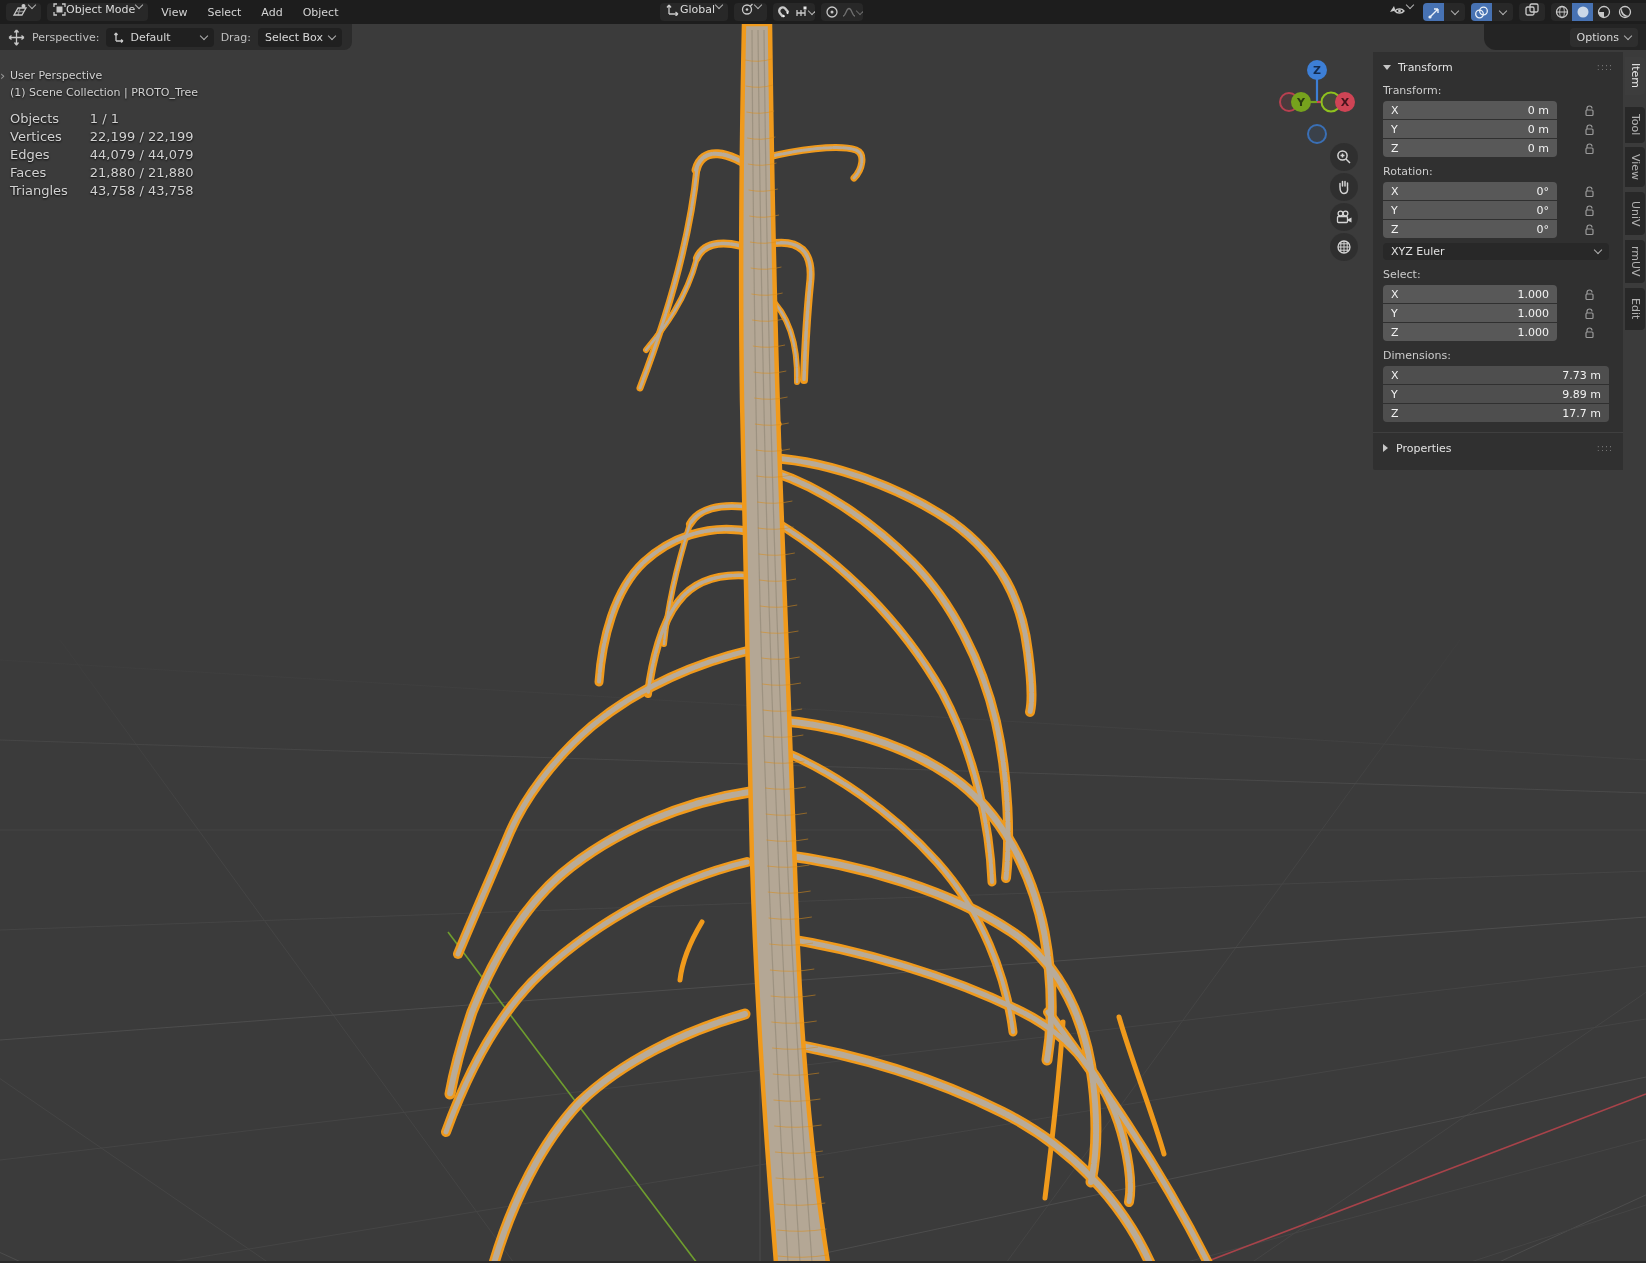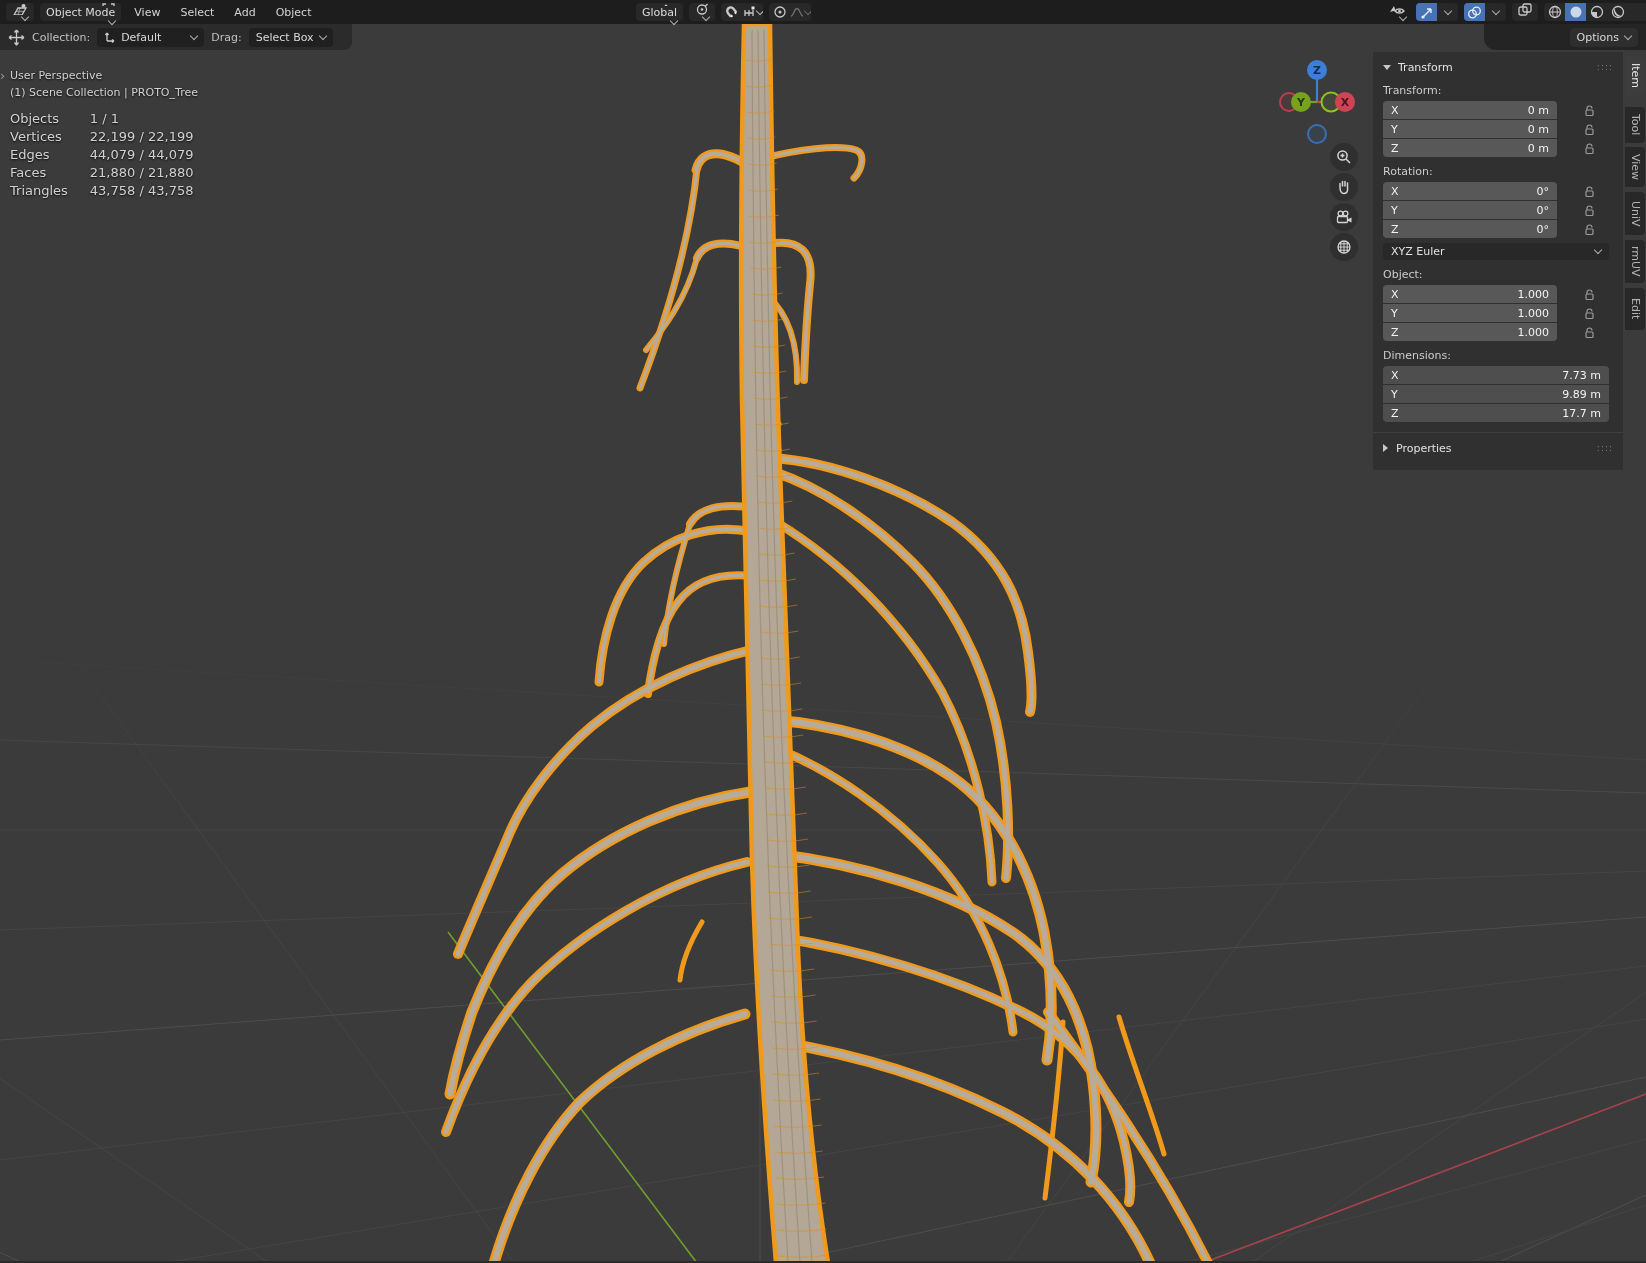--- a/index.html
+++ b/index.html
@@ -11,22 +11,22 @@
   #viewport{left:0;top:0;width:1646px;height:1263px;background:#3b3b3b;}
   #viewport svg{position:absolute;left:0;top:0;}
   .gridline{stroke:#454545;stroke-width:1;}
   .gridline.major{stroke:#4d4d4d;}
   .halo path,.halo use{fill:none;stroke:#f09a1c;stroke-linecap:round;}
   .core path,.core use{fill:none;stroke:#b8ab99;stroke-linecap:round;stroke-dasharray:8 2;}
   .ring{fill:none;stroke:#d98c1a;stroke-width:1;opacity:.55;}
   
   #hdr1{left:0;top:0;width:1646px;height:24px;background:#1d1d1d;z-index:30;}
   .hgroup{position:absolute;top:0;height:24px;display:flex;align-items:center;gap:6px;}
-  .btn{display:inline-flex;align-items:flex-end;height:18px;padding:0 6px;background:#282828;
-       border-radius:4px;color:#dcdcdc;white-space:nowrap;flex-direction:column;}
+  .btn{display:inline-flex;align-items:flex-start;height:18px;padding:0 6px;background:#282828;
+       border-radius:4px;color:#dcdcdc;white-space:nowrap;}
   .btn.flat{background:transparent;padding:0 4px;}
   .seg{display:inline-flex;height:18px;border-radius:4px;overflow:hidden;background:#282828;}
   .seg>span{display:inline-flex;align-items:center;justify-content:center;width:21px;height:18px;}
   .seg>span.on{background:#4772b3;}
   .menu{padding:0 7px;color:#d4d4d4;}
   .chev{width:7px;height:7px;position:relative;top:-2px;}
   .chev:after{content:"";position:absolute;left:1px;top:1px;width:5px;height:5px;
       border-right:1.4px solid #b0b0b0;border-bottom:1.4px solid #b0b0b0;transform:rotate(45deg);}
   .dim{opacity:.45;}
   svg.ic{display:block;}
@@ -284,21 +284,21 @@
       </svg>
       <span>Object Mode</span>
       <span class="chev"></span>
     </span>
     <span class="menu">View</span>
     <span class="menu">Select</span>
     <span class="menu">Add</span>
     <span class="menu">Object</span>
   </div>
 
-  <div class="hgroup" style="left:636px;">
+  <div class="hgroup" style="left:660px;">
     <span class="btn">
       <svg class="ic" width="14" height="13">
         <path d="M3,11 L3,2 M3,2 l-2,2.5 M3,2 l2,2.5 M3,11 L12,11 M12,11 l-2.5,-2 M12,11 l-2.5,2" class="icstroke"></path>
       </svg>
       <span>Global</span>
       <span class="chev"></span>
     </span>
     <span class="btn">
       <svg class="ic" width="14" height="13">
         <circle cx="7" cy="6.5" r="4.5" class="icstroke"></circle>
@@ -403,21 +403,21 @@
       <span></span>
     </span>
   </div>
 </div>
 
 <div id="tsLeft" class="abs">
   <svg class="ic" width="17" height="17">
     <path d="M8.5,1 V16 M1,8.5 H16 M8.5,1 l-2,2.5 M8.5,1 l2,2.5 M8.5,16 l-2,-2.5 M8.5,16 l2,-2.5
              M1,8.5 l2.5,-2 M1,8.5 l2.5,2 M16,8.5 l-2.5,-2 M16,8.5 l-2.5,2" class="icstroke" stroke-width="1.2"></path>
   </svg>
-  <span class="lbl">Collection:</span>
+  <span class="lbl">Perspective:</span>
   <span class="dd">
     <svg class="ic" width="12" height="12">
       <path d="M3,10 V2 M3,10 H10 M3,2 l-1.5,2 M3,2 l1.5,2 M10,10 l-2,-1.5 M10,10 l-2,1.5" class="icstroke" stroke-width="1.1"></path>
     </svg>
     <span>Default</span>
     <span class="chev" style="margin-left:24px;"></span>
   </span>
   <span class="lbl">Drag:</span>
   <span class="dd">
     <span>Select Box</span>
@@ -571,21 +571,21 @@
     <svg class="lock" width="13" height="13">
         <path d="M4,6 V4.5 a2.5,2.5 0 0 1 5,0" fill="none" stroke="#9a9a9a" stroke-width="1.2"></path>
         <rect x="3" y="6" width="7" height="5.5" rx="1" fill="none" stroke="#9a9a9a" stroke-width="1.2"></rect>
       </svg>
   </div>
   <div id="euler">
     <span>XYZ Euler</span>
     <span class="chev"></span>
   </div>
 
-  <div class="grplbl">Object:</div>
+  <div class="grplbl">Select:</div>
   <div class="rowwrap first">
     <div class="field">
       <span class="ax">X</span>
       <span class="val">1.000</span>
     </div>
     <svg class="lock" width="13" height="13">
         <path d="M4,6 V4.5 a2.5,2.5 0 0 1 5,0" fill="none" stroke="#9a9a9a" stroke-width="1.2"></path>
         <rect x="3" y="6" width="7" height="5.5" rx="1" fill="none" stroke="#9a9a9a" stroke-width="1.2"></rect>
       </svg>
   </div>

